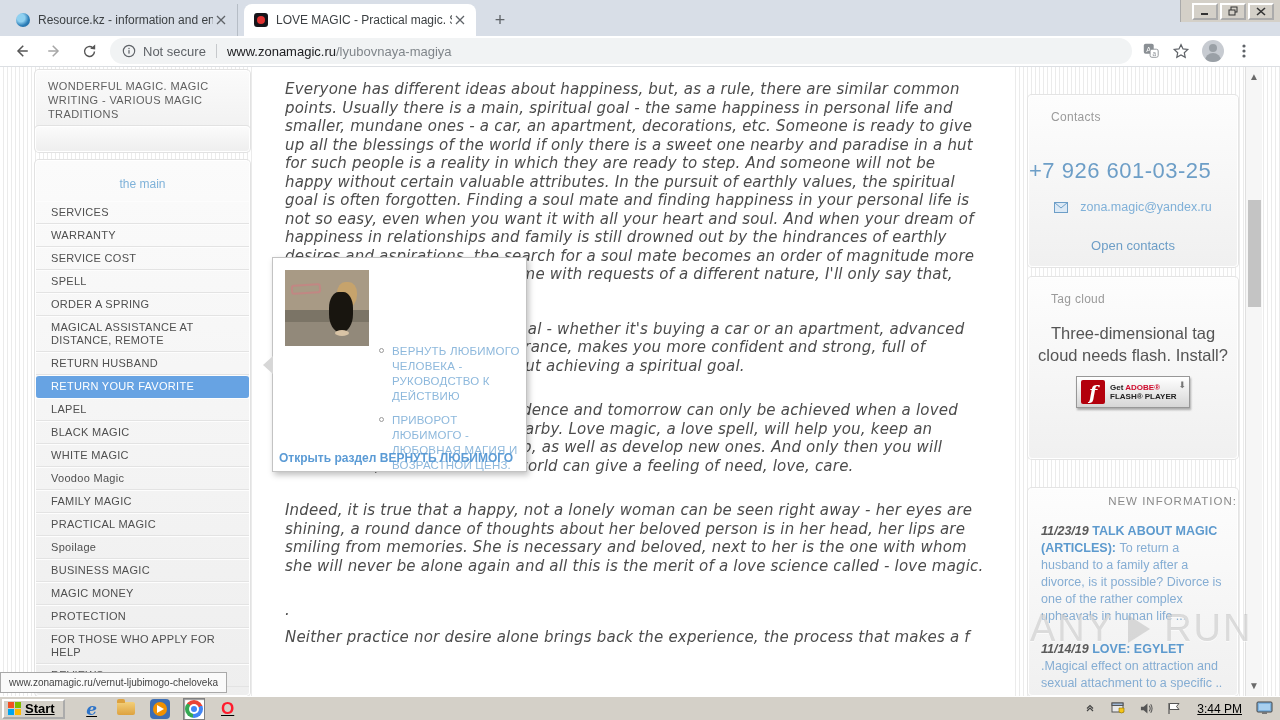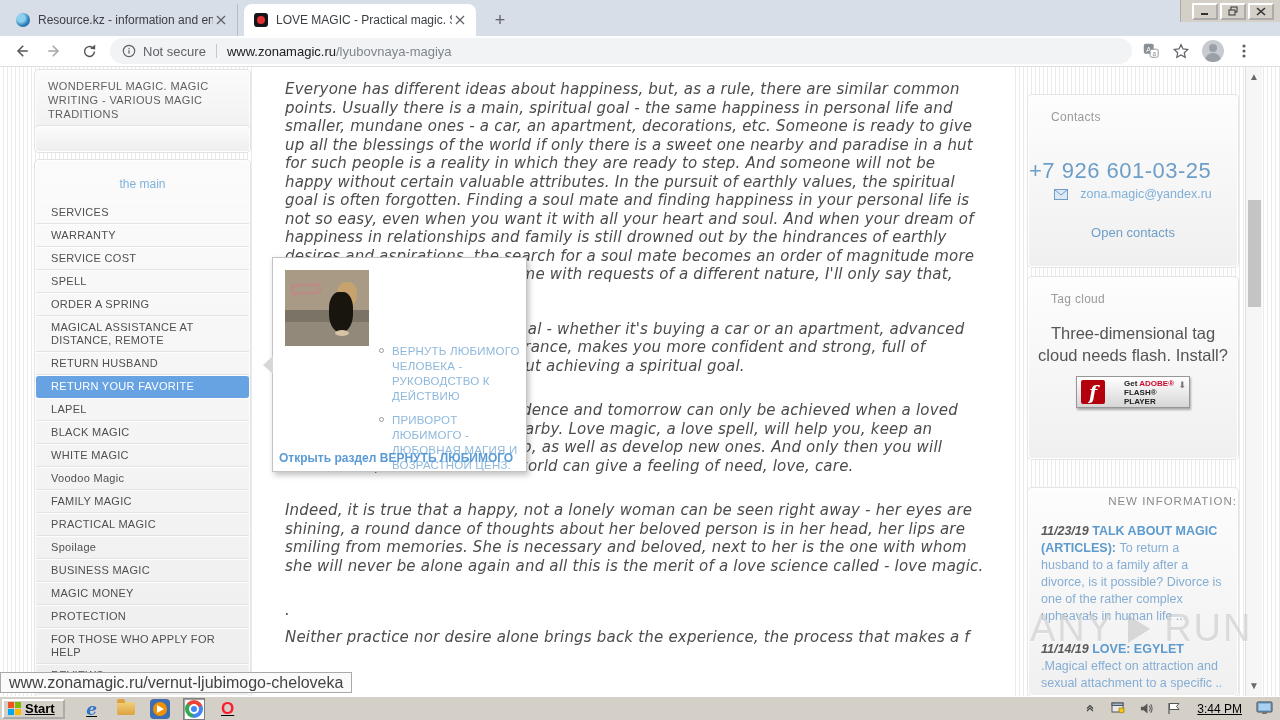--- a/index.html
+++ b/index.html
@@ -68,48 +68,48 @@
   .popup-li { display:flex; margin-bottom:9px; }
   .bullet { width:5px; height:5px; border:1px solid #9a9a9a; border-radius:50%; margin:4px 8px 0 0; flex:none; }
   .popup-link { font-size:11.5px; line-height:15px; color:#8db8dc; letter-spacing:.2px; }
   .popup-footer { position:absolute; left:6px; bottom:6px; font-size:12px; font-weight:bold; color:#5b9bd5; }
 
   
   .rbox { position:absolute; left:1028px; width:210px; background:linear-gradient(180deg,#fdfdfd,#f0f0f0); border:1px solid #fff; border-radius:4px; box-shadow:0 0 0 1px #e4e4e4; }
   .rbox-h { font-size:12px; color:#9a9a9a; padding:14px 0 0 22px; letter-spacing:.3px; }
   .rbox.contacts { top:28px; height:172px; }
   .phone { text-align:left; color:#6d9ec7; font-size:22px; margin-top:34px; letter-spacing:.5px; }
-  .email-row { display:flex; align-items:center; justify-content:center; gap:12px; margin-top:3px; }
+  .email-row { display:flex; align-items:center; justify-content:center; gap:12px; margin-top:16px; }
   .email { color:#7fb0d8; font-size:12.5px; }
   .open-contacts { text-align:center; color:#6d9ec7; font-size:13px; margin-top:24px; }
   .rbox.tagcloud { top:210px; height:182px; }
   .tc-msg { text-align:center; color:#555; font-size:16.5px; line-height:22px; margin-top:16px; padding:0 8px; }
   .flash-btn { width:114px; height:32px; margin:10px auto 0; background:linear-gradient(180deg,#ffffff,#d6d6d6); border:1px solid #979797; box-shadow:1px 2px 2px rgba(0,0,0,.3); display:flex; align-items:center; padding:0 4px; position:relative; }
   .flash-logo { width:24px; height:24px; background:#b3000c; border-radius:2px; color:#fff; font-family:"DejaVu Serif", serif; font-style:italic; font-weight:bold; font-size:19px; display:flex; align-items:center; justify-content:center; flex:none; }
-  .flash-text { font-size:8px; font-weight:bold; line-height:9px; margin-left:19px; color:#222; }
+  .flash-text { font-size:8px; font-weight:bold; line-height:9px; margin-left:5px; color:#222; }
   .flash-text .brand { color:#cf0a2c; }
   .flash-dl { position:absolute; right:3px; top:3px; font-size:9px; color:#777; }
   .rbox.news { top:421px; height:208px; }
   .news-h { text-align:right; font-size:11.5px; color:#8a8a8a; letter-spacing:1px; padding-top:6px; }
   .news-item { padding:0 12px; margin-top:16px; font-size:12.5px; line-height:17px; }
   .news-date { font-style:italic; font-weight:bold; color:#5a5a5a; }
   .news-title { font-weight:bold; color:#5d9ace; }
   .news-text { color:#85add3; }
 
   
   .watermark { position:absolute; left:1030px; top:583px; z-index:55; display:flex; align-items:center; gap:14px; font-size:38px; font-weight:400; color:rgba(160,160,160,.35); letter-spacing:2px; text-shadow:0 1px 0 rgba(255,255,255,.6);margin-top:24px; }
   .wm-play { width:0; height:0; border-top:14px solid transparent; border-bottom:14px solid transparent; border-left:22px solid rgba(160,160,160,.35); }
 
   
   .scrollbar { position:absolute; right:18px; top:67px; width:17px; height:629px; background:#f6f6f6; border-left:1px solid #e0e0e0; z-index:30; }
   .sb-arrow { position:absolute; left:2px; width:12px; height:12px; color:#6a6a6a; font-size:10px; text-align:center; line-height:12px; }
   .sb-thumb { position:absolute; left:2px; top:133px; width:13px; height:107px; background:#c4c4c4; }
 
   
-  .status-tip { position:absolute; left:0; top:672px; height:21px; background:#fafafa; border:1px solid #a9a9a9; display:flex; align-items:center; padding:0 8px; font-size:16px; color:#444; z-index:60; }
+  .status-tip { position:absolute; left:0; top:672px; height:21px; background:#fafafa; border:1px solid #a9a9a9; display:flex; align-items:center; padding:0 8px; font-size:10px; color:#444; z-index:60; }
 
   
   .taskbar { position:absolute; left:0; top:696px; width:1280px; height:24px; background:#d4d0c8; border-top:1px solid #fff; display:flex; align-items:center; z-index:70;text-decoration:underline; }
   .start-btn { margin-left:2px; height:20px; padding:0 8px 0 4px; background:#d4d0c8; border:2px outset #fff; display:flex; align-items:center; gap:4px; font-weight:bold; font-size:13px; color:#000; }
   .winflag { width:13px; height:13px; display:grid; grid-template-columns:6px 6px; grid-template-rows:6px 6px; gap:1px; }
   .winflag i:nth-child(1){background:#f25022;} .winflag i:nth-child(2){background:#7fba00;}
   .winflag i:nth-child(3){background:#00a4ef;} .winflag i:nth-child(4){background:#ffb900;}
   .ql { display:flex; align-items:center; gap:12px; margin-left:16px; }
   .ql-item { width:22px; height:22px; display:flex; align-items:center; justify-content:center; }
   .ie-e { color:#2e74c9; font-size:17px; font-style:italic; font-weight:bold; font-family:"DejaVu Serif", serif; }

